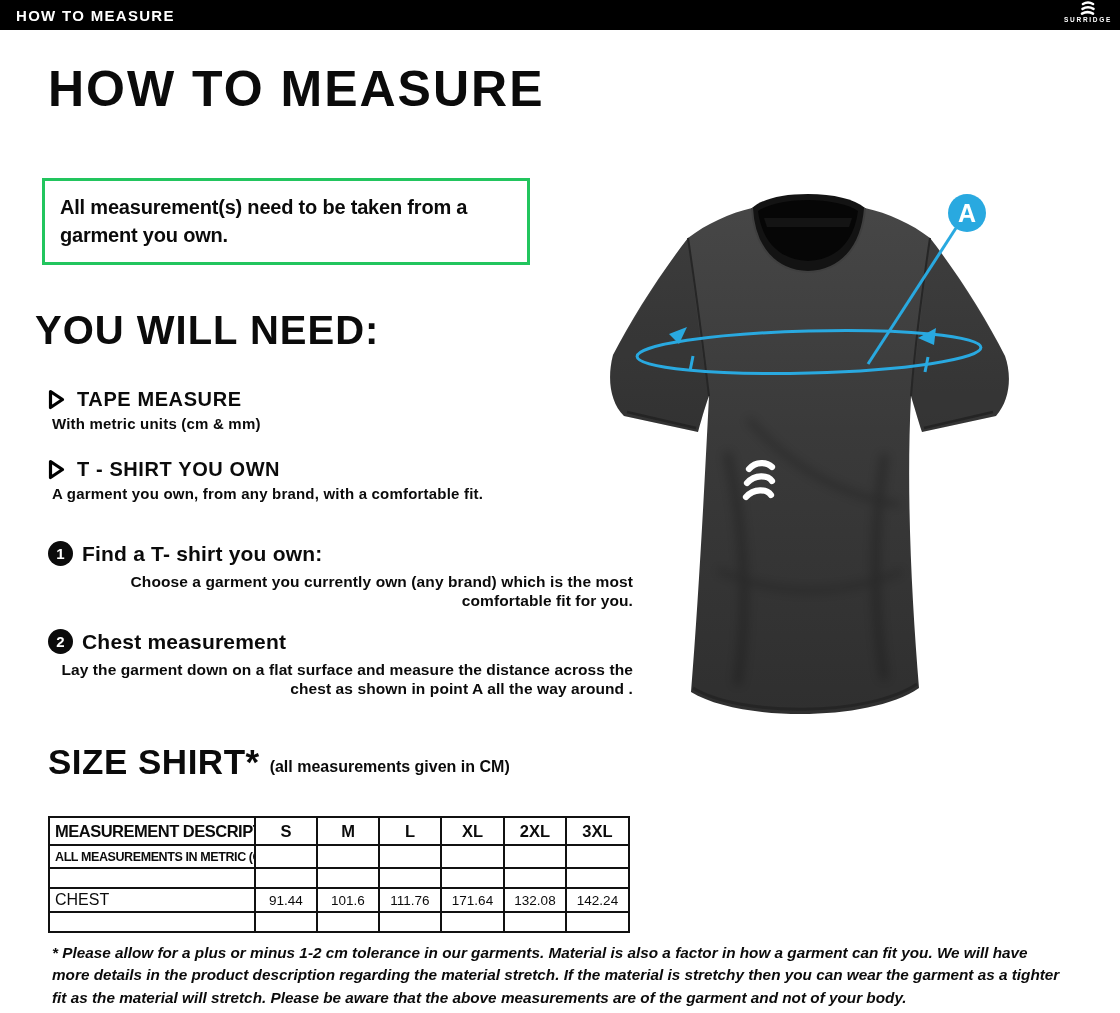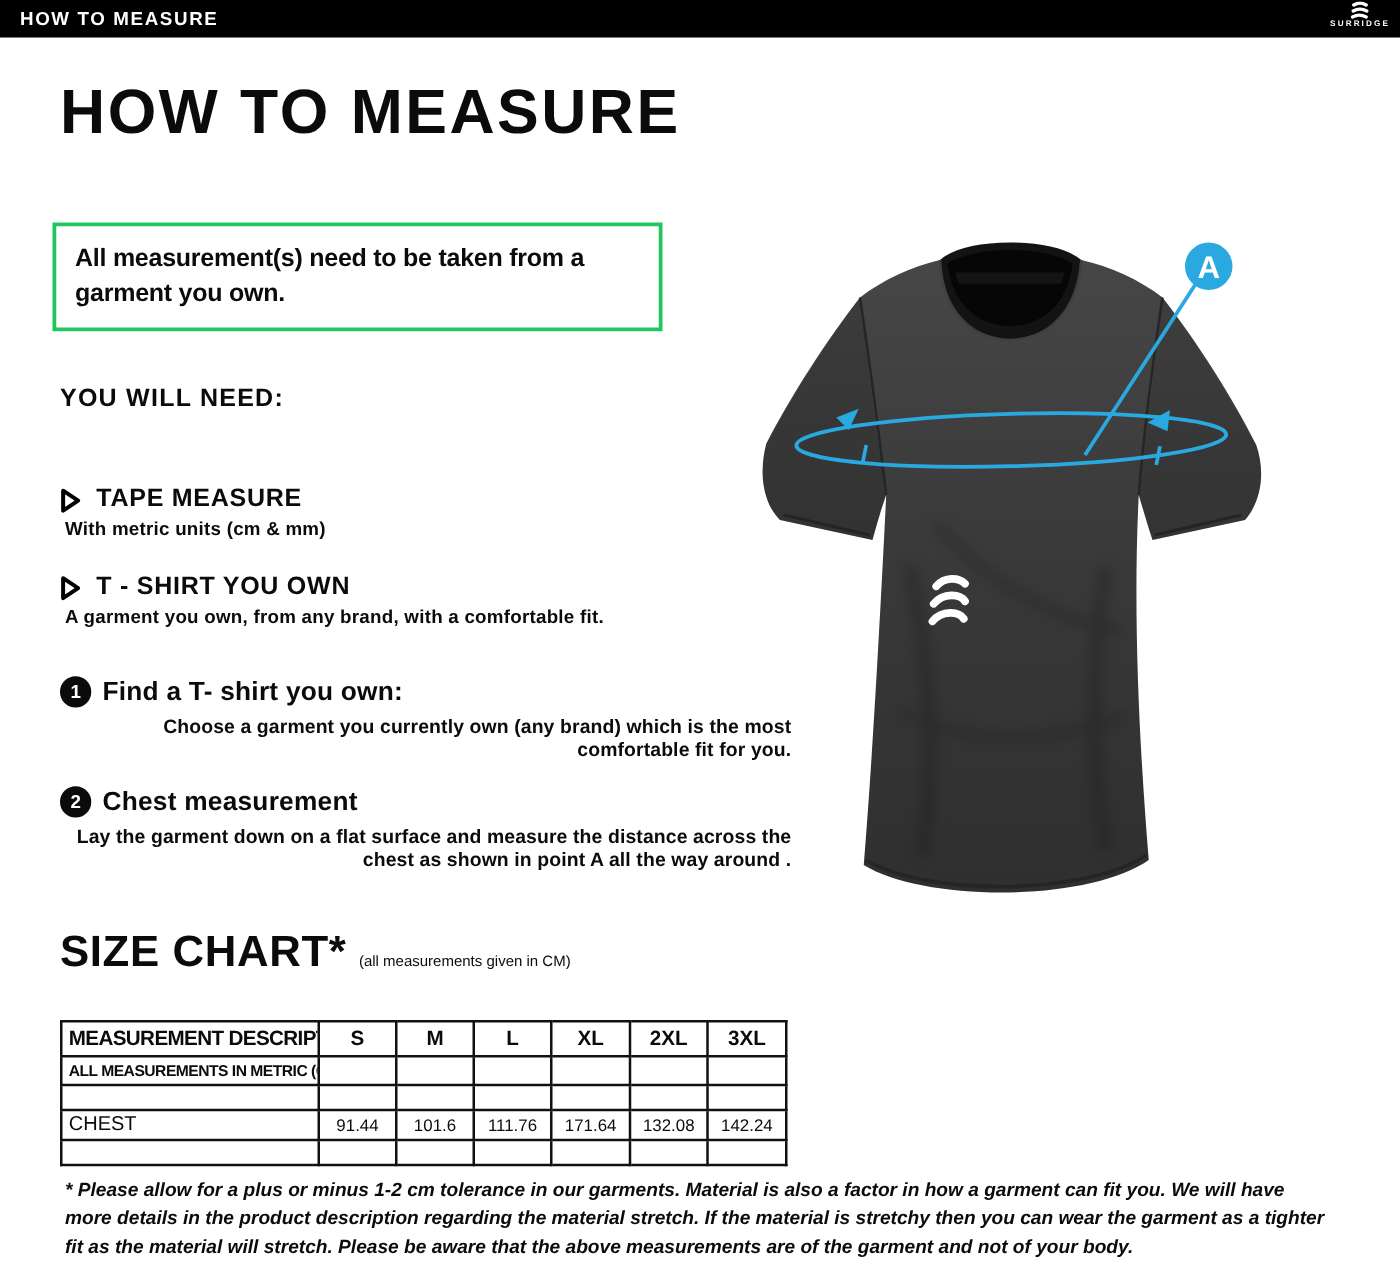--- a/index.html
+++ b/index.html
@@ -10,37 +10,37 @@
   }
   
   .topbar{position:absolute;left:0;top:0;width:1120px;height:30px;background:#000;display:flex;align-items:center;}
   .topbar-title{color:#fff;font-size:15px;font-weight:bold;letter-spacing:1.3px;margin-left:16px;}
   .brand{position:absolute;right:8px;top:1px;display:flex;flex-direction:column;align-items:center;line-height:1;}
   .brand-word{color:#fff;font-size:6.5px;font-weight:bold;letter-spacing:1.7px;margin-top:1px;}
   
   .page-title{position:absolute;left:48px;top:64px;margin:0;font-size:50px;font-weight:bold;letter-spacing:2px;line-height:1;}
   .note-box{position:absolute;left:42px;top:178px;width:452px;border:3px solid #22c55e;padding:13px 15px;}
   .note-box p{margin:0;font-size:20px;font-weight:bold;line-height:1.38;letter-spacing:-0.2px;}
-  .ywn-heading{position:absolute;left:48px;top:308px;margin:0;font-size:20px;font-weight:bold;letter-spacing:1px;}
+  .ywn-heading{position:absolute;left:35px;top:308px;margin:0;font-size:40px;font-weight:bold;letter-spacing:1px;}
   .need-item{position:absolute;left:48px;}
   .need-item.first{top:388px;}
   .need-item.second{top:458px;}
-  .need-title{display:flex;align-items:flex-end;gap:12px;font-size:20px;font-weight:bold;letter-spacing:0.6px;}
+  .need-title{display:flex;align-items:center;gap:12px;font-size:20px;font-weight:bold;letter-spacing:0.6px;}
   .need-desc{font-size:15px;font-weight:bold;margin:4px 0 0 4px;letter-spacing:0.2px;text-align:center;}
   .step{position:absolute;left:48px;}
   .step.one{top:541px;}
   .step.two{top:629px;}
   .step-head{display:flex;align-items:center;gap:9px;}
   .step-badge{width:25px;height:25px;border-radius:50%;background:#0b0b0b;color:#fff;font-size:15px;font-weight:bold;
     display:flex;align-items:center;justify-content:center;flex:0 0 auto;}
   .step-title{font-size:21px;font-weight:bold;letter-spacing:0.2px;}
   .step-desc{margin:7px 0 0;font-size:15.5px;font-weight:bold;line-height:1.22;width:585px;letter-spacing:0.1px;text-align:right;}
   .size-chart-head{position:absolute;left:48px;top:744px;display:flex;align-items:flex-end;gap:10px;}
   .size-chart-title{font-size:35px;font-weight:bold;letter-spacing:0.5px;line-height:1;}
-  .size-chart-sub{font-size:12px;font-weight:normal;padding-bottom:3px;}
+  .size-chart-sub{font-size:16px;font-weight:bold;padding-bottom:3px;}
   
   .size-table{position:absolute;left:48px;top:816px;width:580px;border-collapse:collapse;table-layout:fixed;}
   .size-table th,.size-table td{border:2px solid #111;padding:0 5px;overflow:hidden;white-space:nowrap;}
   .size-table .th-desc{text-align:left;font-size:16.5px;font-weight:bold;letter-spacing:-0.5px;height:26px;}
   .size-table .th-size{text-align:center;font-size:16.5px;font-weight:bold;height:26px;}
   .size-table .row-note td{height:21px;font-size:12.5px;font-weight:bold;letter-spacing:-0.4px;}
   .size-table .row-spacer td{height:18px;}
   .size-table .row-chest td{height:22px;font-size:16px;}
   .size-table .row-chest td.val{text-align:center;font-size:13.5px;margin-top:16px;}
   
@@ -104,21 +104,21 @@
 
 <div class="step two">
   <div class="step-head">
     <span class="step-badge">2</span>
     <span class="step-title">Chest measurement</span>
   </div>
   <p class="step-desc">Lay the garment down on a flat surface and measure the distance across the chest as shown in point A all the way around .</p>
 </div>
 
 <div class="size-chart-head">
-  <span class="size-chart-title">SIZE CHART*</span>
+  <span class="size-chart-title">SIZE SHIRT*</span>
   <span class="size-chart-sub">(all measurements given in CM)</span>
 </div>
 
 <table class="size-table">
   <colgroup>
     <col style="width:206px">
       <col style="width:62px">
       <col style="width:62px">
       <col style="width:62px">
     <col style="width:63px">

